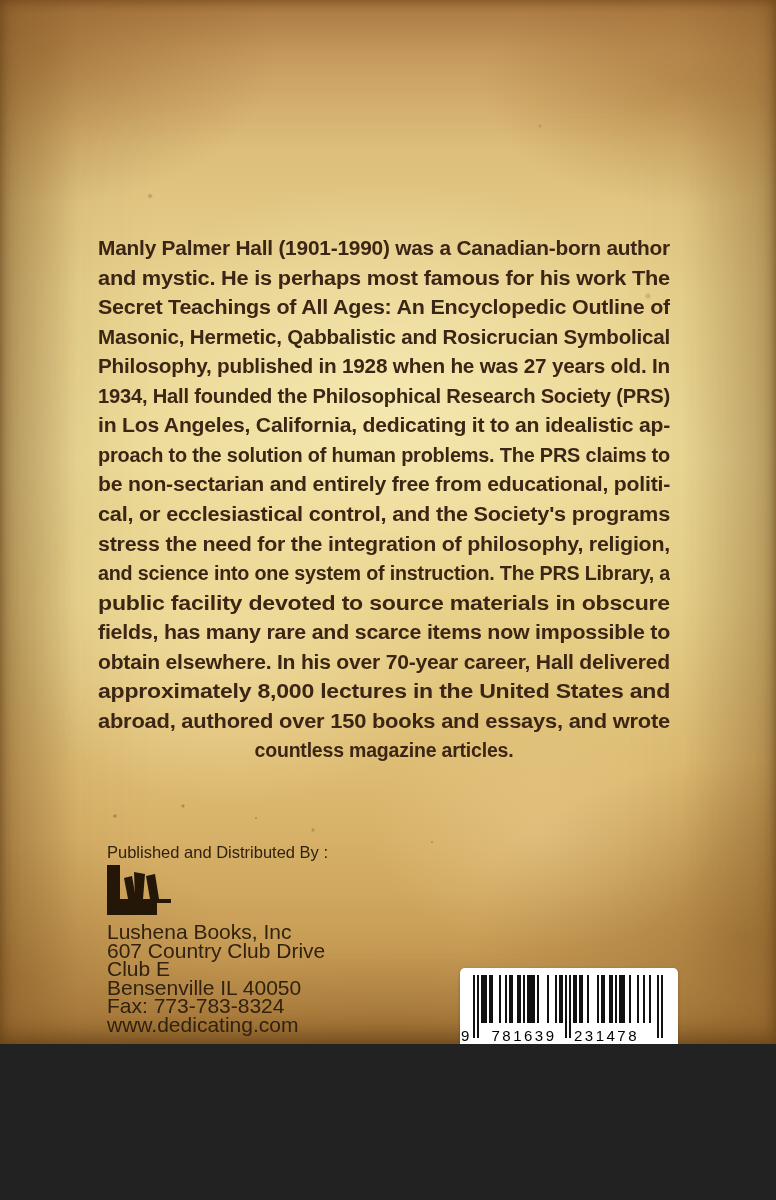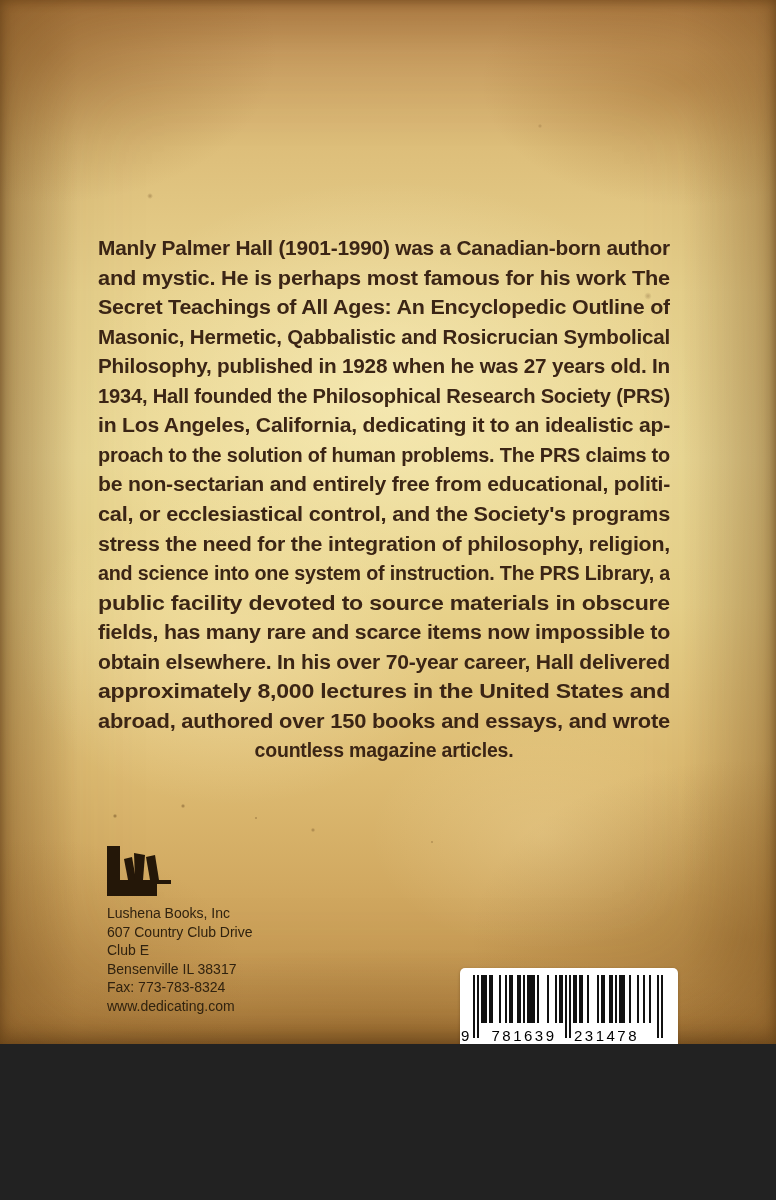--- a/index.html
+++ b/index.html
@@ -41,21 +41,21 @@
   
   .about{position:absolute;left:98px;top:228px;width:572px;height:540px;}
   .about svg text{
     font-family:"Liberation Sans","DejaVu Sans",sans-serif;
     font-weight:700;font-size:19.5px;fill:#3b2515;letter-spacing:-0.2px;
   }
   
   .publisher{position:absolute;left:107px;top:843px;color:#30220f;}
   .publisher-heading{font-size:16.5px;line-height:19px;}
   .logo{display:block;margin:3px 0 8px 0;}
-  .pub-lines{font-size:14px;line-height:18.6px;}
+  .pub-lines{font-size:21px;line-height:18.6px;}
   
   .barcode-label{
     position:absolute;left:460px;top:968px;width:218px;height:84px;
     background:#ffffff;border-radius:5px;
     box-shadow:0 1px 3px rgba(60,40,10,.35);
   }
   .bars{position:absolute;left:13px;top:7px;width:190px;height:63px;}
   .bar{position:absolute;top:0;background:#111;}
   .bar.data{height:48px;}
   .bar.guard{height:63px;}
@@ -89,37 +89,38 @@
         <text y="381.6" x="0" textLength="572" lengthAdjust="spacingAndGlyphs">public facility devoted to source materials in obscure</text>
         <text y="411.2" x="0" textLength="572" lengthAdjust="spacingAndGlyphs">fields, has many rare and scarce items now impossible to</text>
         <text y="440.7" x="0" textLength="572" lengthAdjust="spacingAndGlyphs">obtain elsewhere. In his over 70-year career, Hall delivered</text>
         <text y="470.3" x="0" textLength="572" lengthAdjust="spacingAndGlyphs">approximately 8,000 lectures in the United States and</text>
         <text y="499.8" x="0" textLength="572" lengthAdjust="spacingAndGlyphs">abroad, authored over 150 books and essays, and wrote</text>
         <text y="529.4" x="286" text-anchor="middle">countless magazine articles.</text>
       </svg>
   </div>
 
   <div class="publisher">
+    <div class="publisher-heading">Published and Distributed By :</div>
 
     <svg class="logo" width="64" height="50" viewBox="0 0 64 50">
       <g fill="#241708">
         <rect x="0" y="0" width="13" height="50"></rect>
         <rect x="0" y="38" width="50" height="12"></rect>
         <rect x="13" y="34" width="51" height="4"></rect>
         <polygon points="17,13 25,11 29,34 21,34"></polygon>
         <polygon points="27,7 38,9 36,34 28,34"></polygon>
         <polygon points="39,11 48,9 52,34 43,34"></polygon>
       </g>
     </svg>
 
     <div class="pub-lines">
         <div class="pub-line">Lushena Books, Inc</div>
         <div class="pub-line">607 Country Club Drive</div>
         <div class="pub-line">Club E</div>
-        <div class="pub-line">Bensenville IL 38317</div>
+        <div class="pub-line">Bensenville IL 40050</div>
         <div class="pub-line">Fax: 773-783-8324</div>
         <div class="pub-line">www.dedicating.com</div>
       </div>
   </div>
 
   <div class="barcode-label">
     <div class="bars">
         <div class="bar guard" style="left: 0px; width: 2px; background: rgb(17, 17, 17);"></div>
         <div class="bar guard" style="left: 4px; width: 2px; background: rgb(17, 17, 17);"></div>
         <div class="bar data" style="left: 8px; width: 2px; background: rgb(17, 17, 17);"></div>

